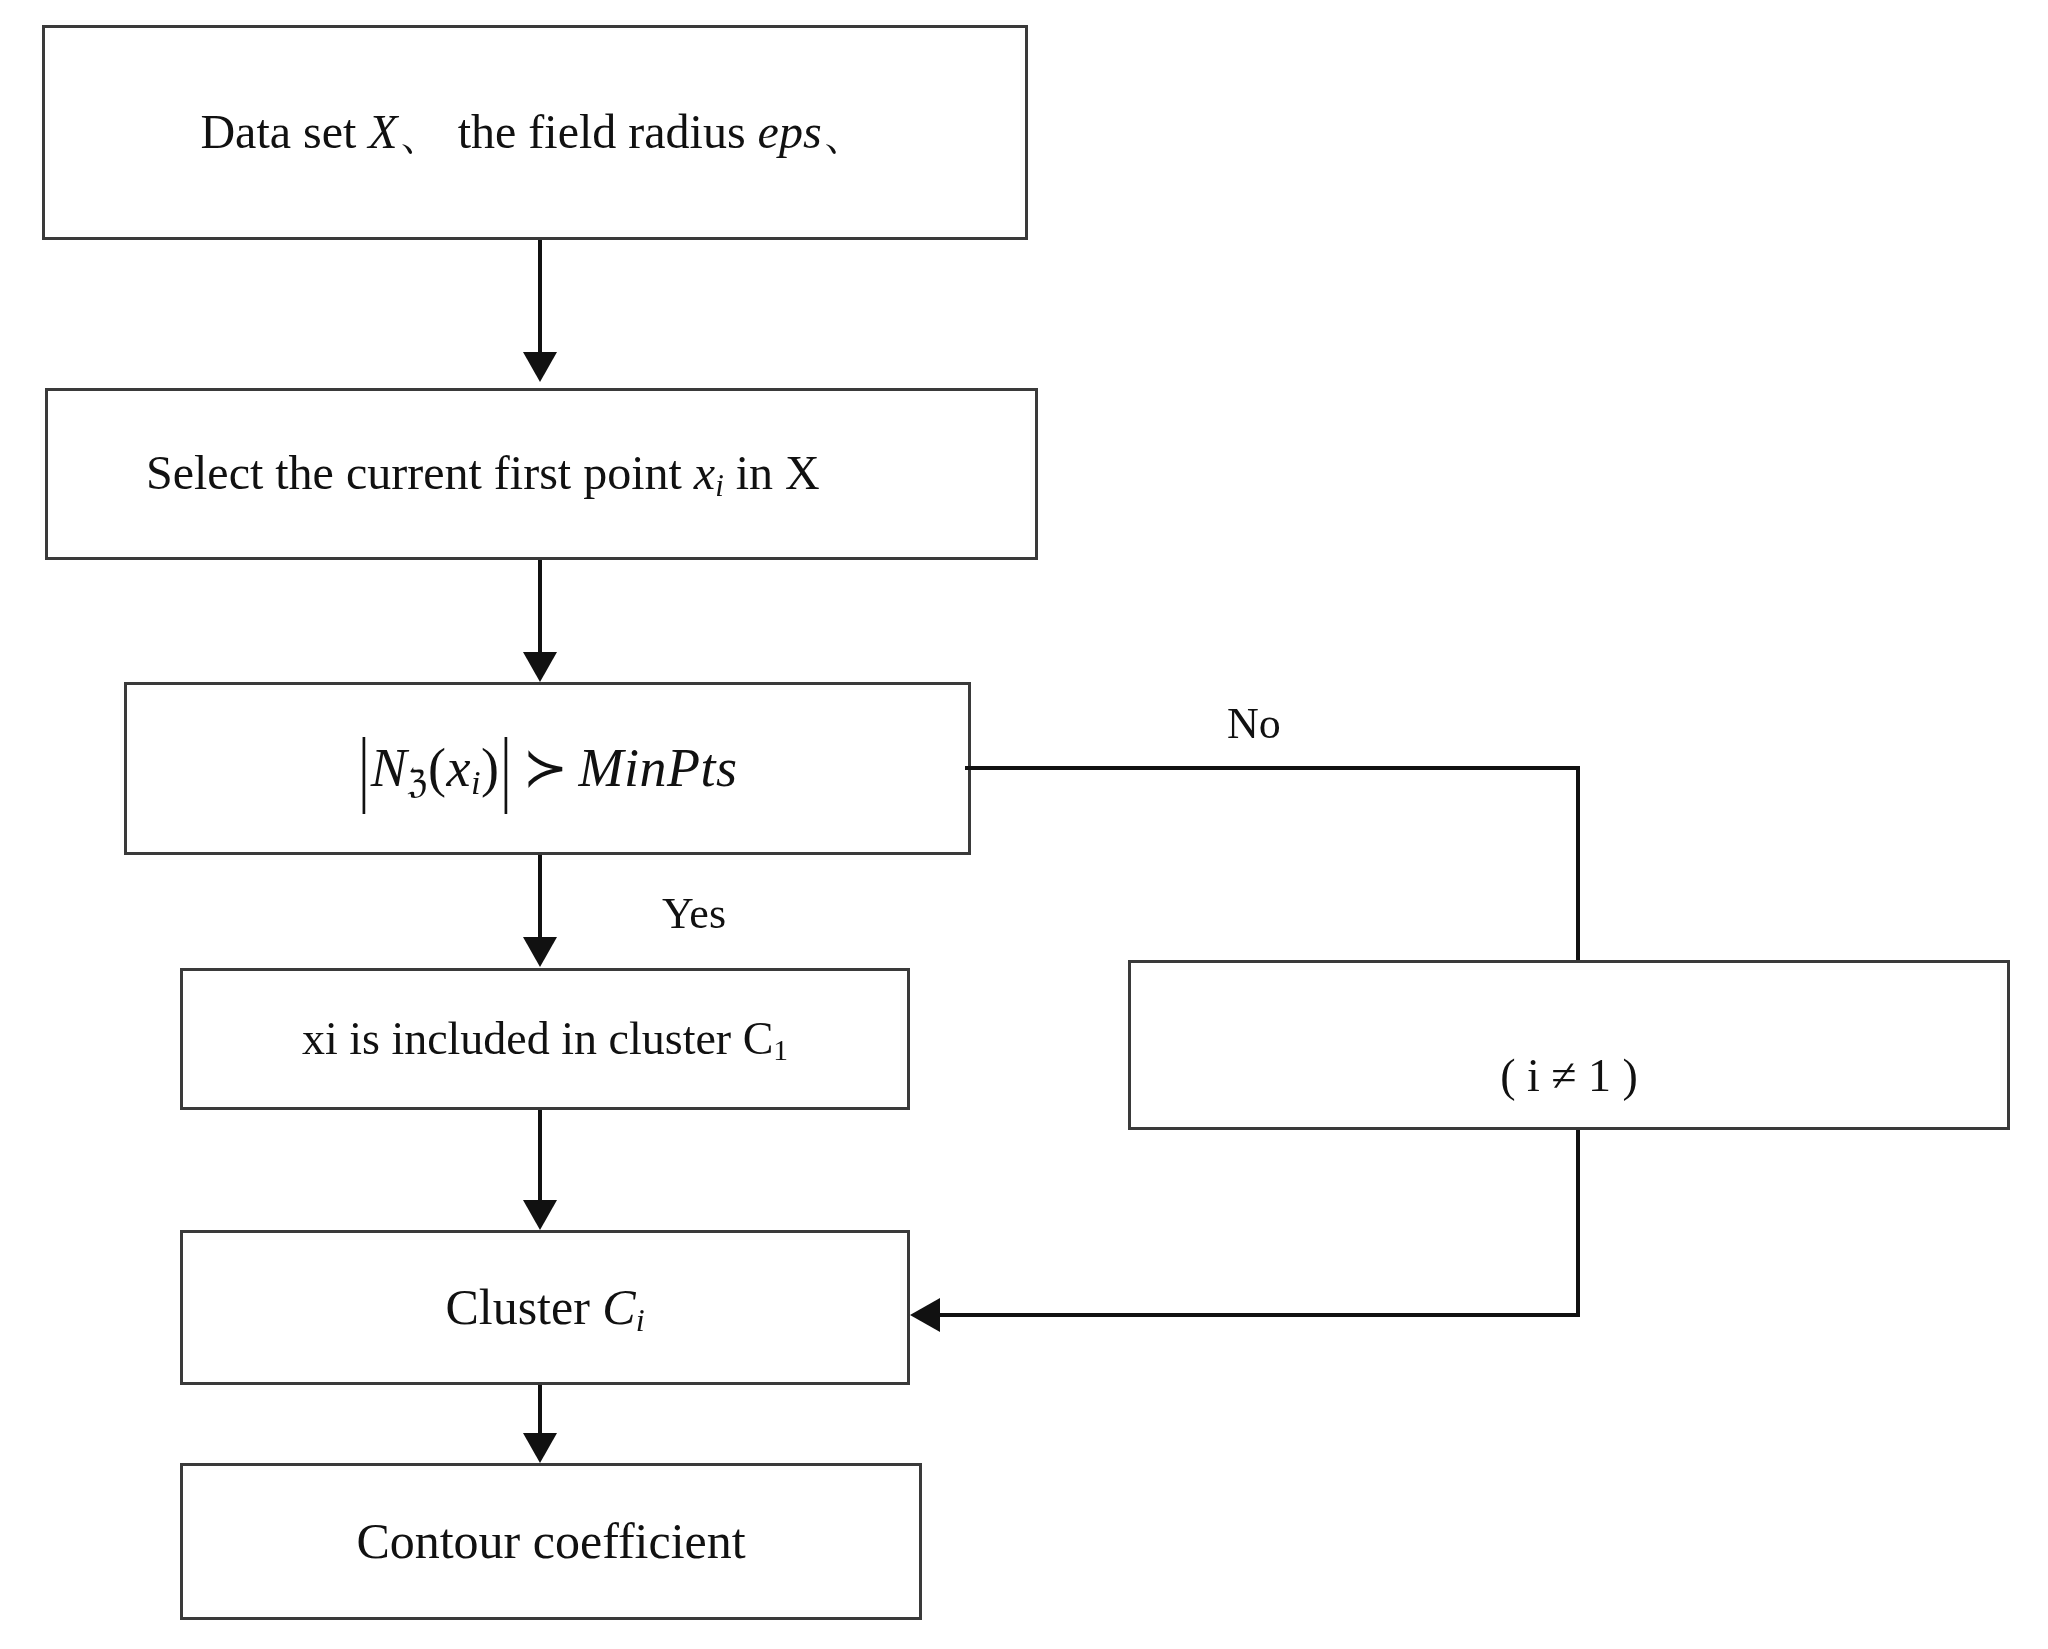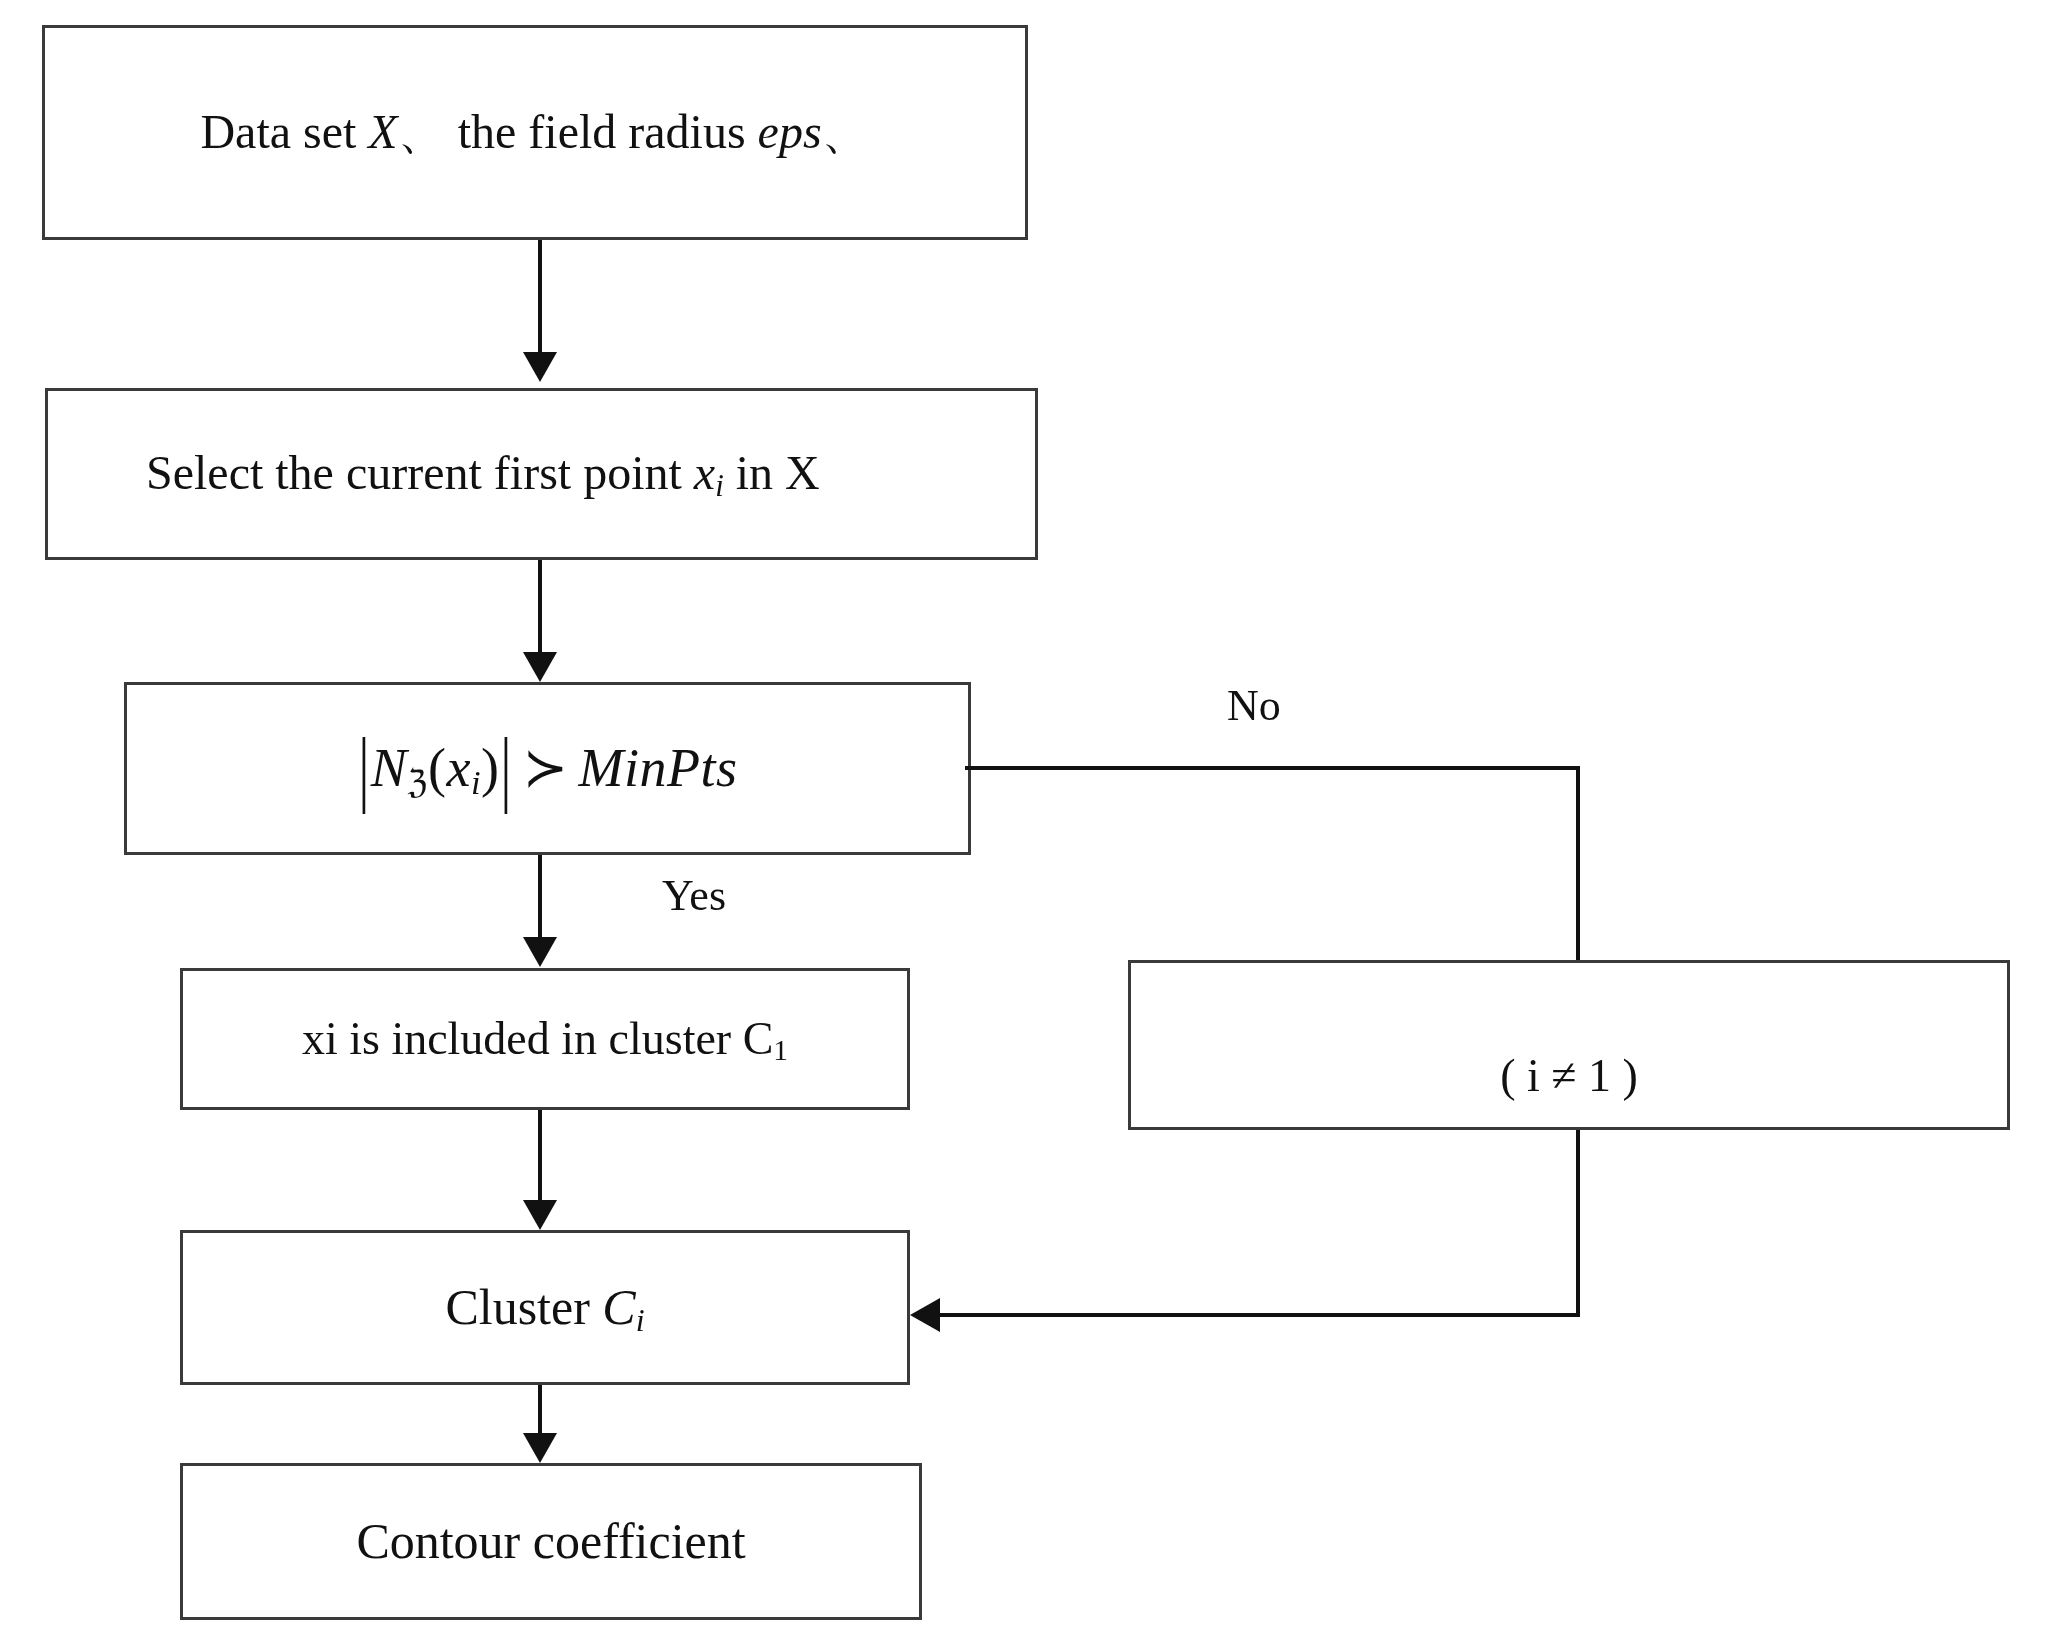--- a/index.html
+++ b/index.html
@@ -86,20 +86,21 @@
     height: 0;
     border-top: 17px solid transparent;
     border-bottom: 17px solid transparent;
     border-right: 30px solid #111111;
   }
   .edge-label {
     position: absolute;
     font-family: "Liberation Serif", "DejaVu Serif", serif;
     color: #111111;
     white-space: nowrap;
+    margin-top: 18px;
   }
 </style>
 </head>
 <body>
 
 <div id="canvas">
 
   <div class="node" style="left:42px; top:25px; width:986px; height:215px; font-size:48px;">
     <span class="txt">
       <span>

